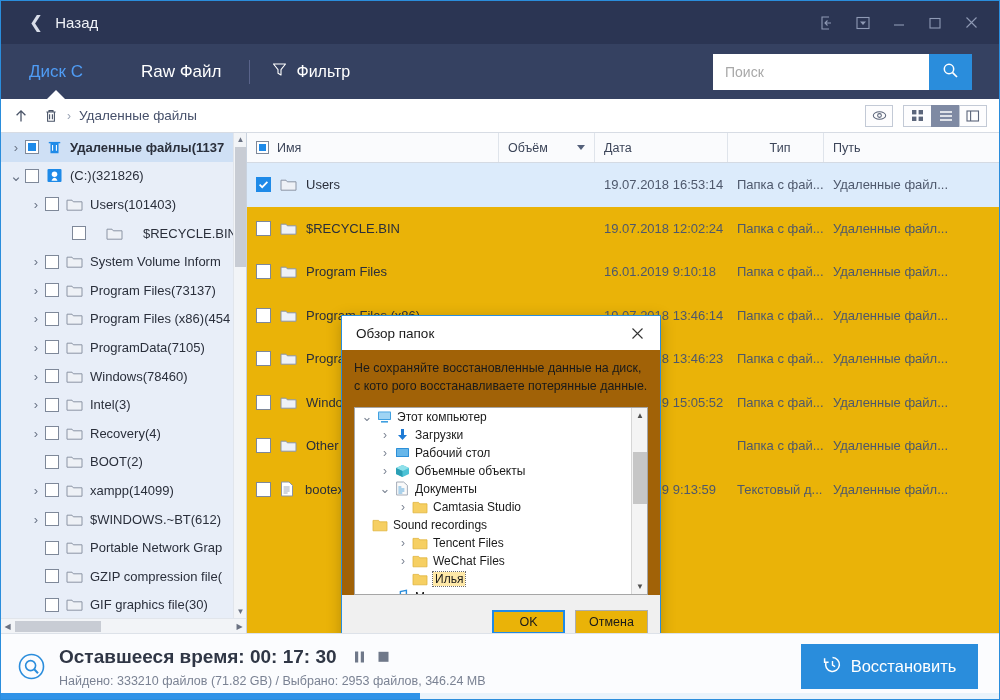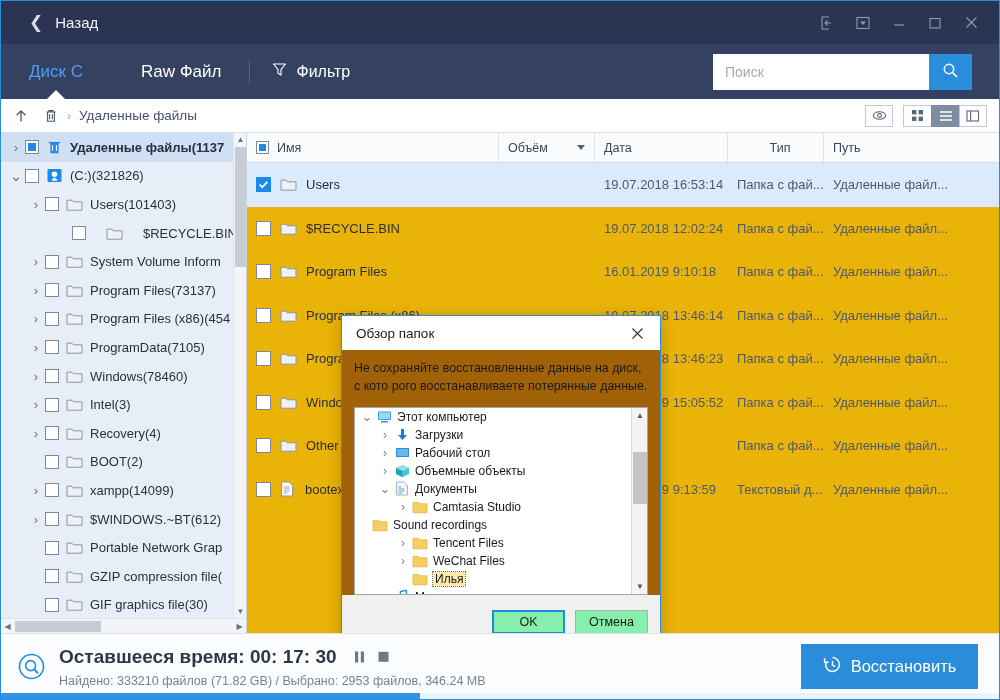--- a/index.html
+++ b/index.html
@@ -360,21 +360,21 @@
     height: 54px;
     display: flex; align-items: center; justify-content: flex-end;
     padding-right: 12px;
     gap: 10px;
     flex: 0 0 54px;
   }
   .mbtn {
     width: 73px; height: 24px;
     font-size: 12.5px;
     font-family: "Liberation Sans", sans-serif;
-    background: #86efac;
+    background: #eab308;
     border: 1px solid #adadad;
     color: #1a1a1a;
     cursor: pointer;
   }
   .mbtn.primary { border: 2px solid #1e8ae8; }
 
   
   .footer {
     height: 66px;
     background: #fbfcfe;

